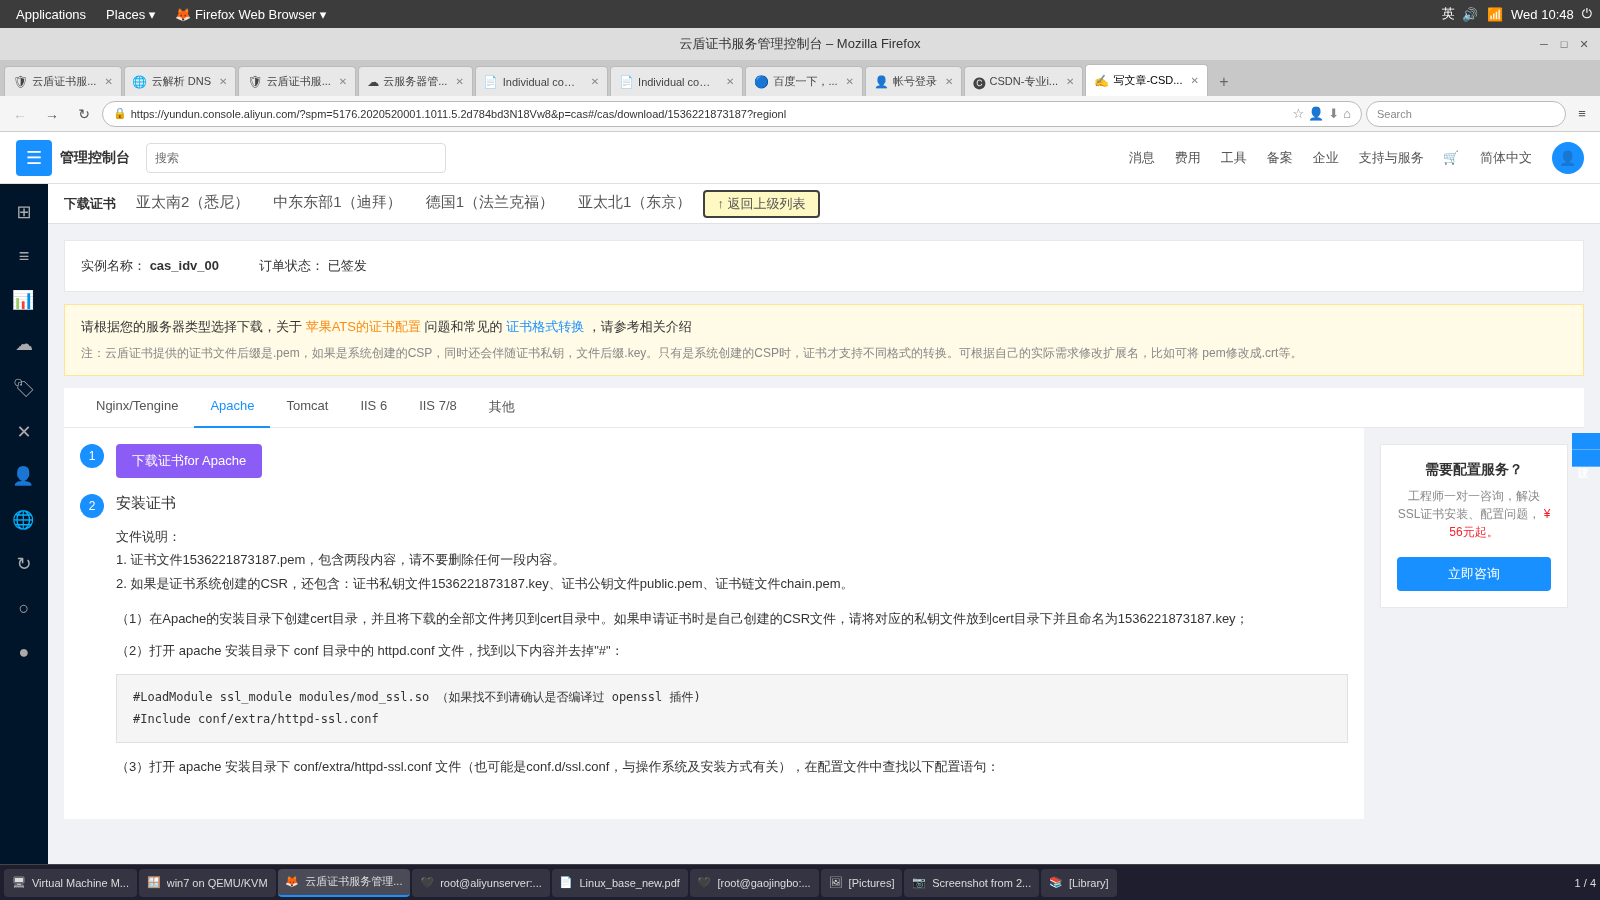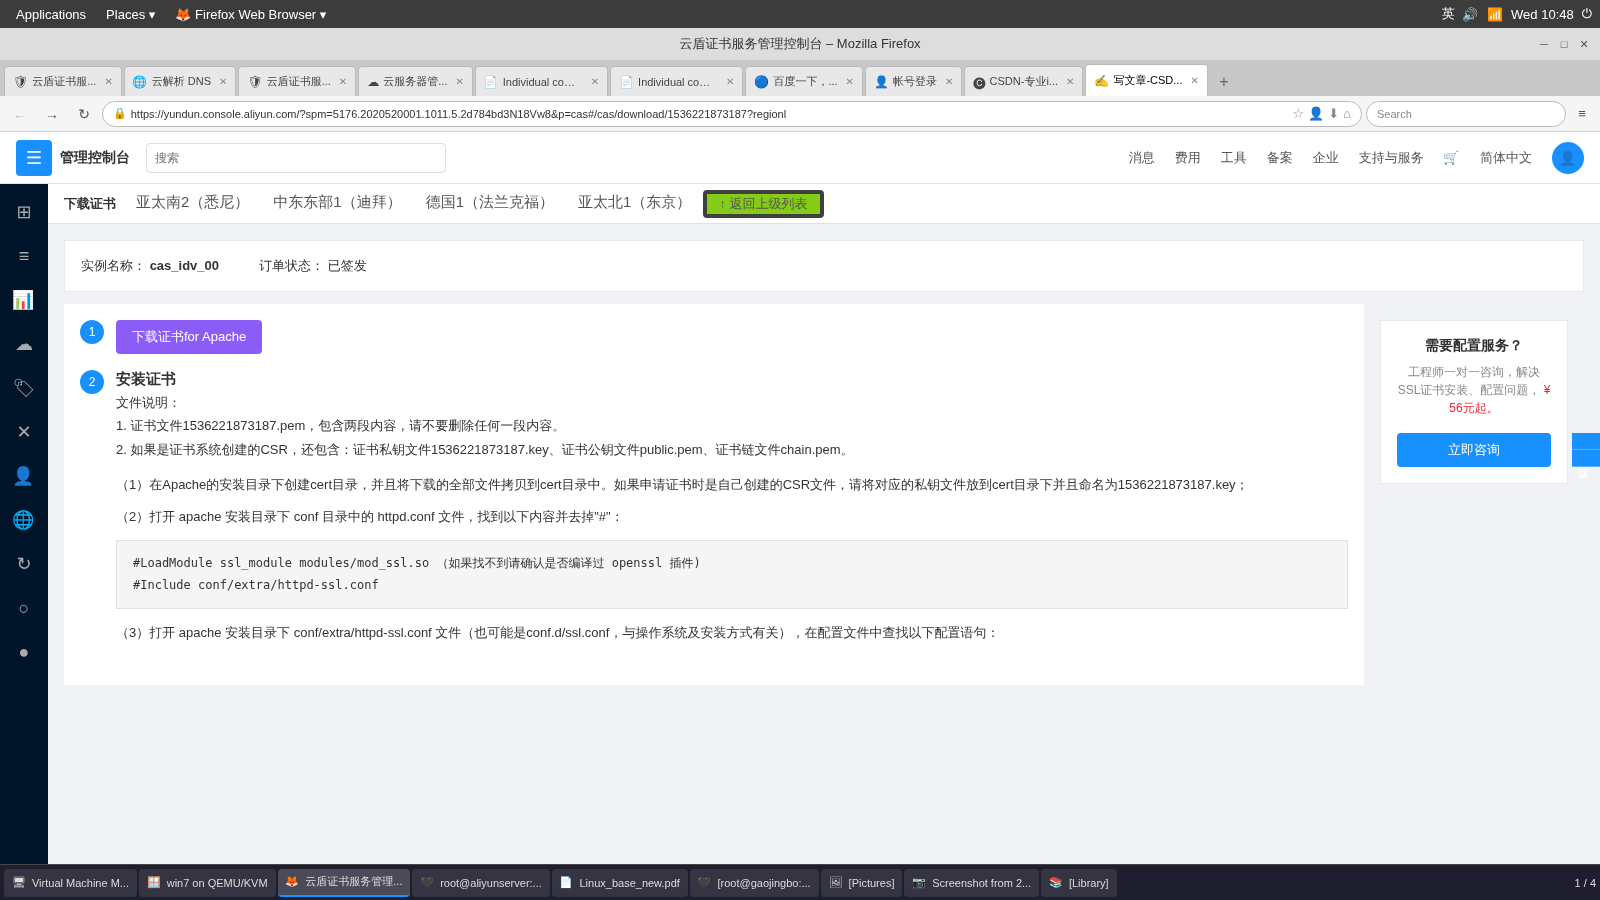--- a/index.html
+++ b/index.html
@@ -175,25 +175,25 @@
       cursor: pointer;
       border-bottom: 2px solid transparent;
     }
     .sub-nav-back {
       display: flex;
       align-items: center;
       padding: 0 12px;
       font-size: 13px;
       color: #555;
       cursor: pointer;
-      border: 4px solid #404040;
+      border: 2px solid #404040;
       height: 28px;
       border-radius: 4px;
       gap: 4px;
-      background: #84cc16;
+      background: #fef9c3;
     }
 
     
     .content-area { padding: 16px; }
 
     
     .info-section {
       background: #fff;
       padding: 16px;
       margin-bottom: 12px;
@@ -244,21 +244,21 @@
       border-radius: 50%;
       background: #1890ff;
       color: #fff;
       display: flex;
       align-items: center;
       justify-content: center;
       font-size: 12px;
       flex-shrink: 0;
     }
     .step-content { flex: 1; }
-    .step-title { font-size: 15px; font-weight: bold; color: #333; margin-bottom: 2px; }
+    .step-title { font-size: 15px; font-weight: normal; color: #333; margin-bottom: 12px; }
 
     .download-btn {
       background: #8b5cf6;
       color: #fff;
       border: none;
       padding: 8px 16px;
       border-radius: 4px;
       cursor: pointer;
       font-size: 13px;
     }
@@ -518,21 +518,39 @@
                 <span>实例名称：</span>
                 <strong>cas_idv_00</strong>
               </span>
               <span>
                 <span>订单状态：</span>
                 <span>已签发</span>
               </span>
             </div>
           </div>
 
-
+          <div class="warning-box">
+            <div>
+              <span>请根据您的服务器类型选择下载，关于</span>
+              <a class="warning-link">苹果ATS的证书配置</a>
+              <span>问题和常见的</span>
+              <a class="warning-link2">证书格式转换</a>
+              <span>，请参考相关介绍</span>
+            </div>
+            <div class="note-text">注：云盾证书提供的证书文件后缀是.pem，如果是系统创建的CSP，同时还会伴随证书私钥，文件后缀.key。只有是系统创建的CSP时，证书才支持不同格式的转换。可根据自己的实际需求修改扩展名，比如可将 pem修改成.crt等。</div>
+          </div>
+
+          <div class="cert-tabs">
+            <div class="cert-tab">Nginx/Tengine</div>
+            <div class="cert-tab active">Apache</div>
+            <div class="cert-tab">Tomcat</div>
+            <div class="cert-tab">IIS 6</div>
+            <div class="cert-tab">IIS 7/8</div>
+            <div class="cert-tab">其他</div>
+          </div>
 
           <div style="display:flex;gap:0;">
             <div class="steps-area" style="flex:1;">
 
               <div class="step">
                 <div class="step-circle">1</div>
                 <div class="step-content">
                   <button class="download-btn">下载证书for Apache</button>
                 </div>
               </div>

